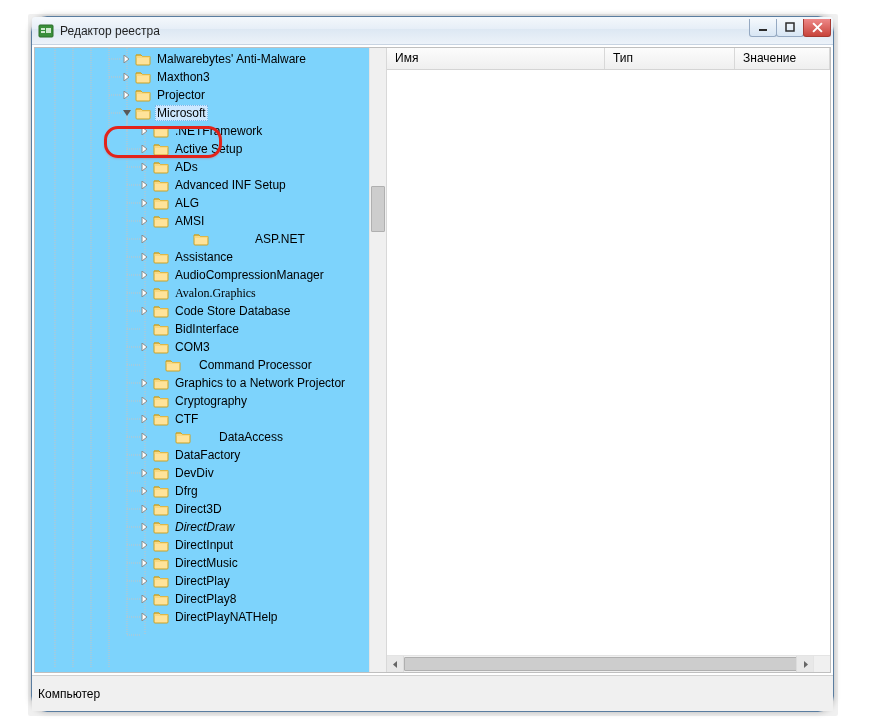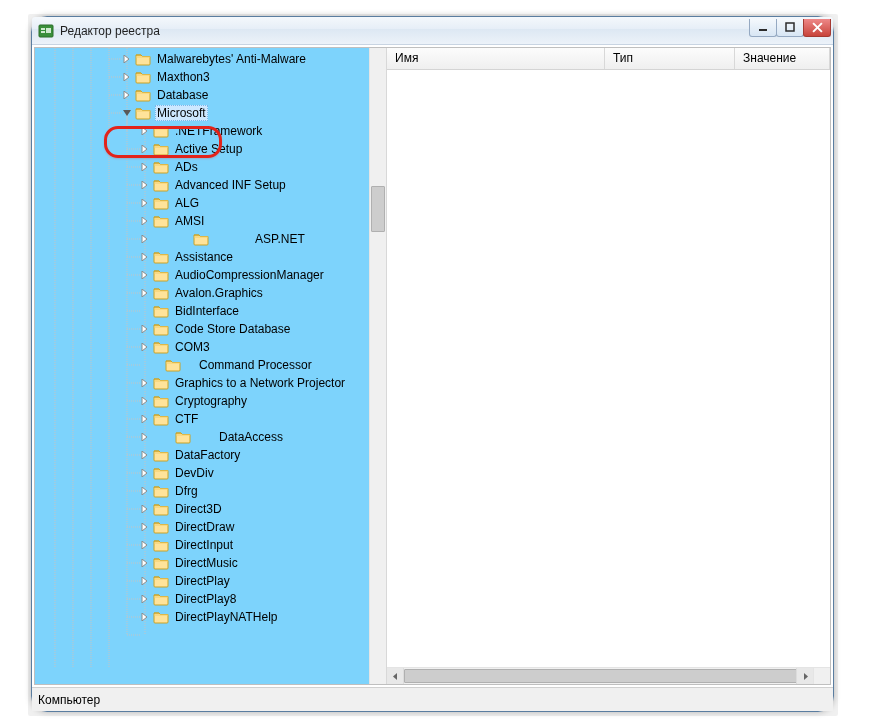--- a/index.html
+++ b/index.html
@@ -75,21 +75,21 @@
   .col.type { width: 130px; }
   .col.value { flex: 1; }
   .listbody { flex: 1; background: #fff; }
   .list-hscroll { height: 17px; background: #f0f0f0; border-top: 1px solid #e4e4e4; position: relative; }
   .list-hscroll .btn { position: absolute; top: 0; bottom: 0; width: 17px; background: #e8e8e8; display:flex; align-items:center; justify-content:center; }
   .list-hscroll .btn.left { left: 0; border-right:1px solid #dcdcdc; }
   .list-hscroll .btn.right { right: 17px; border-left:1px solid #dcdcdc; }
   .list-hscroll .corner { position: absolute; right: 0; top: 0; bottom: 0; width: 17px; background: #f0f0f0; border-left:1px solid #e4e4e4; }
   .list-hscroll .thumb { position: absolute; left: 17px; top: 1px; bottom: 1px; width: 396px; background: #cdcdcd; border: 1px solid #b0b0b0; border-radius: 1px; }
 
-  .statusbar { height: 24px; border-top: 1px solid #d0d0d0; background: #f0f0f0; padding: 2px 6px; display:flex; align-items:center; }
+  .statusbar { height: 36px; border-top: 1px solid #d0d0d0; background: #f0f0f0; padding: 2px 6px; display:flex; align-items:center; }
 
   .callout {
     position: absolute; left: 104px; top: 126px; width: 118px; height: 32px;
     border: 3px solid #e2231a; border-radius: 14px; pointer-events: none;
     box-shadow: 0 1px 2px rgba(226,35,26,0.2);
   }
 </style>
 </head>
 <body>
 
@@ -207,21 +207,21 @@
                   <path d="M1 0 L6 4 L1 8 Z" fill="#fff" stroke="#8a8a8a" stroke-width="1"></path>
                 </svg>
               </span>
               <span class="folder">
                 <svg viewBox="0 0 16 14">
                   <path d="M1 3 h5 l1.5 1.5 H15 V12 a1 1 0 0 1 -1 1 H2 a1 1 0 0 1 -1 -1 Z" fill="#ffe39a" stroke="#c9a227"></path>
                   <path d="M1 3 h5 l1.5 1.5 H15" fill="none" stroke="#c9a227"></path>
                   <path d="M1 5 H15" stroke="#f3cf6b"></path>
                 </svg>
               </span>
-              <span class="label">Database</span>
+              <span class="label">Projector</span>
             </div>
             <div class="row selected" style="padding-left: 86px;">
               <span class="expander">
                 <svg viewBox="0 0 8 8">
                   <path d="M0 1 L8 1 L4 7 Z" fill="#595959"></path>
                 </svg>
               </span>
               <span class="folder">
                 <svg viewBox="0 0 16 14">
                   <path d="M1 3 h5 l1.5 1.5 H15 V12 a1 1 0 0 1 -1 1 H2 a1 1 0 0 1 -1 -1 Z" fill="#ffe39a" stroke="#c9a227"></path>
@@ -359,60 +359,60 @@
               </span>
               <span class="folder">
                 <svg viewBox="0 0 16 14">
                   <path d="M1 3 h5 l1.5 1.5 H15 V12 a1 1 0 0 1 -1 1 H2 a1 1 0 0 1 -1 -1 Z" fill="#ffe39a" stroke="#c9a227"></path>
                   <path d="M1 3 h5 l1.5 1.5 H15" fill="none" stroke="#c9a227"></path>
                   <path d="M1 5 H15" stroke="#f3cf6b"></path>
                 </svg>
               </span>
               <span class="label">AudioCompressionManager</span>
             </div>
-            <div class="row" style="padding-left: 104px;">
+            <div class="row" style="padding-left: 104px; font-family: Liberation Serif, serif;">
               <span class="expander">
                 <svg viewBox="0 0 8 8">
                   <path d="M1 0 L6 4 L1 8 Z" fill="#fff" stroke="#8a8a8a" stroke-width="1"></path>
                 </svg>
               </span>
               <span class="folder">
                 <svg viewBox="0 0 16 14">
                   <path d="M1 3 h5 l1.5 1.5 H15 V12 a1 1 0 0 1 -1 1 H2 a1 1 0 0 1 -1 -1 Z" fill="#ffe39a" stroke="#c9a227"></path>
                   <path d="M1 3 h5 l1.5 1.5 H15" fill="none" stroke="#c9a227"></path>
                   <path d="M1 5 H15" stroke="#f3cf6b"></path>
                 </svg>
               </span>
               <span class="label">Avalon.Graphics</span>
             </div>
             <div class="row" style="padding-left: 104px;">
+              <span class="expander">
+                <svg viewBox="0 0 8 8">
+                  <path d="M1 0 L6 4 L1 8 Z" fill="#fff" stroke="#8a8a8a" stroke-width="1"></path>
+                </svg>
+              </span>
+              <span class="folder">
+                <svg viewBox="0 0 16 14">
+                  <path d="M1 3 h5 l1.5 1.5 H15 V12 a1 1 0 0 1 -1 1 H2 a1 1 0 0 1 -1 -1 Z" fill="#ffe39a" stroke="#c9a227"></path>
+                  <path d="M1 3 h5 l1.5 1.5 H15" fill="none" stroke="#c9a227"></path>
+                  <path d="M1 5 H15" stroke="#f3cf6b"></path>
+                </svg>
+              </span>
+              <span class="label">Code Store Database</span>
+            </div>
+            <div class="row" style="padding-left: 104px;">
               <span class="expander"></span>
               <span class="folder">
                 <svg viewBox="0 0 16 14">
                   <path d="M1 3 h5 l1.5 1.5 H15 V12 a1 1 0 0 1 -1 1 H2 a1 1 0 0 1 -1 -1 Z" fill="#ffe39a" stroke="#c9a227"></path>
                   <path d="M1 3 h5 l1.5 1.5 H15" fill="none" stroke="#c9a227"></path>
                   <path d="M1 5 H15" stroke="#f3cf6b"></path>
                 </svg>
               </span>
               <span class="label">BidInterface</span>
-            </div>
-            <div class="row" style="padding-left: 104px;">
-              <span class="expander">
-                <svg viewBox="0 0 8 8">
-                  <path d="M1 0 L6 4 L1 8 Z" fill="#fff" stroke="#8a8a8a" stroke-width="1"></path>
-                </svg>
-              </span>
-              <span class="folder">
-                <svg viewBox="0 0 16 14">
-                  <path d="M1 3 h5 l1.5 1.5 H15 V12 a1 1 0 0 1 -1 1 H2 a1 1 0 0 1 -1 -1 Z" fill="#ffe39a" stroke="#c9a227"></path>
-                  <path d="M1 3 h5 l1.5 1.5 H15" fill="none" stroke="#c9a227"></path>
-                  <path d="M1 5 H15" stroke="#f3cf6b"></path>
-                </svg>
-              </span>
-              <span class="label">Code Store Database</span>
             </div>
             <div class="row" style="padding-left: 104px;">
               <span class="expander">
                 <svg viewBox="0 0 8 8">
                   <path d="M1 0 L6 4 L1 8 Z" fill="#fff" stroke="#8a8a8a" stroke-width="1"></path>
                 </svg>
               </span>
               <span class="folder">
                 <svg viewBox="0 0 16 14">
                   <path d="M1 3 h5 l1.5 1.5 H15 V12 a1 1 0 0 1 -1 1 H2 a1 1 0 0 1 -1 -1 Z" fill="#ffe39a" stroke="#c9a227"></path>
@@ -546,21 +546,21 @@
               </span>
               <span class="folder">
                 <svg viewBox="0 0 16 14">
                   <path d="M1 3 h5 l1.5 1.5 H15 V12 a1 1 0 0 1 -1 1 H2 a1 1 0 0 1 -1 -1 Z" fill="#ffe39a" stroke="#c9a227"></path>
                   <path d="M1 3 h5 l1.5 1.5 H15" fill="none" stroke="#c9a227"></path>
                   <path d="M1 5 H15" stroke="#f3cf6b"></path>
                 </svg>
               </span>
               <span class="label">Direct3D</span>
             </div>
-            <div class="row" style="padding-left: 104px;">
+            <div class="row" style="padding-left: 104px; font-style: italic;">
               <span class="expander">
                 <svg viewBox="0 0 8 8">
                   <path d="M1 0 L6 4 L1 8 Z" fill="#fff" stroke="#8a8a8a" stroke-width="1"></path>
                 </svg>
               </span>
               <span class="folder">
                 <svg viewBox="0 0 16 14">
                   <path d="M1 3 h5 l1.5 1.5 H15 V12 a1 1 0 0 1 -1 1 H2 a1 1 0 0 1 -1 -1 Z" fill="#ffe39a" stroke="#c9a227"></path>
                   <path d="M1 3 h5 l1.5 1.5 H15" fill="none" stroke="#c9a227"></path>
                   <path d="M1 5 H15" stroke="#f3cf6b"></path>

